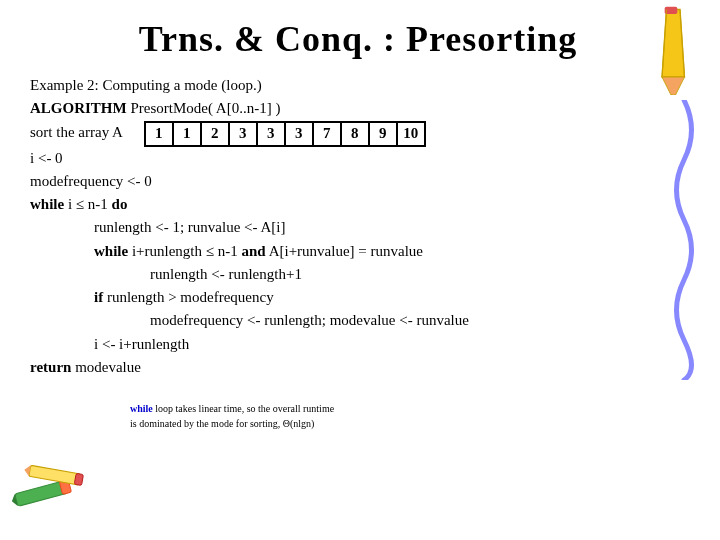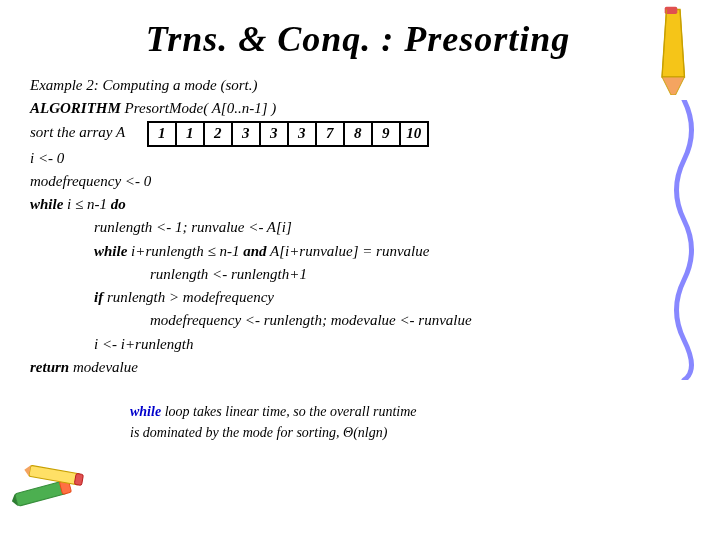--- a/index.html
+++ b/index.html
@@ -11,21 +11,20 @@
       font-family: 'Comic Sans MS', 'Chalkboard SE', cursive;
       overflow: hidden;
       position: relative;
     }
 
     .slide {
       width: 716px;
       height: 540px;
       padding: 18px 30px 20px 30px;
       position: relative;
-      font-style: italic;
     }
 
     .title {
       text-align: center;
       font-size: 36px;
       font-weight: bold;
       color: #000;
       margin-bottom: 14px;
       letter-spacing: 1px;
     }
@@ -62,21 +61,21 @@
       background: #fff;
       margin-right: -2px;
     }
 
     .indent1 { margin-left: 64px; }
     .indent2 { margin-left: 120px; }
 
     .bottom-note {
       margin-top: 22px;
       margin-left: 100px;
-      font-size: 14px;
+      font-size: 10px;
       color: #000;
       line-height: 1.5;
     }
 
     .bottom-note .while-kw {
       font-weight: bold;
       color: #0000cc;
     }
 
     
@@ -120,21 +119,21 @@
   </svg>
 
   <svg class="squiggle-right" viewBox="0 0 40 280">
     <path d="M20,0 Q35,30 20,60 Q5,90 20,120 Q35,150 20,180 Q5,210 20,240 Q35,270 20,280" fill="none" stroke="#8888ff" stroke-width="5" stroke-linecap="round"></path>
   </svg>
 
   <div class="title">Trns. &amp; Conq. : Presorting</div>
 
   <div class="content">
 
-    <span class="line">Example 2: Computing a mode (sort.)</span>
+    <span class="line">Example 2: Computing a mode (loop.)</span>
 
     <span class="line">
       <span class="bold">ALGORITHM</span>
       <span> PresortMode( A[0..n-1] )</span>
     </span>
 
     <span class="line">
       <span>sort the array A</span>
       <span class="array-row">
           <div class="array-cell">1</div>

